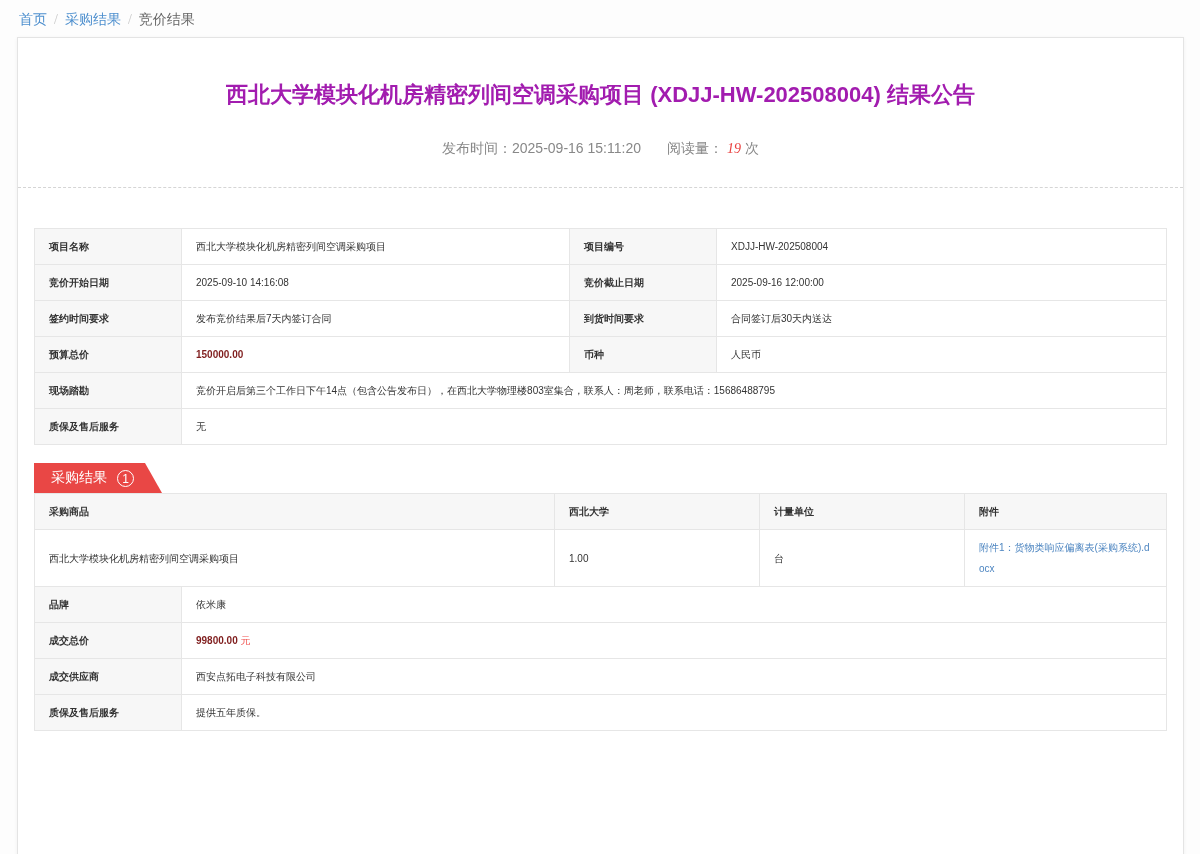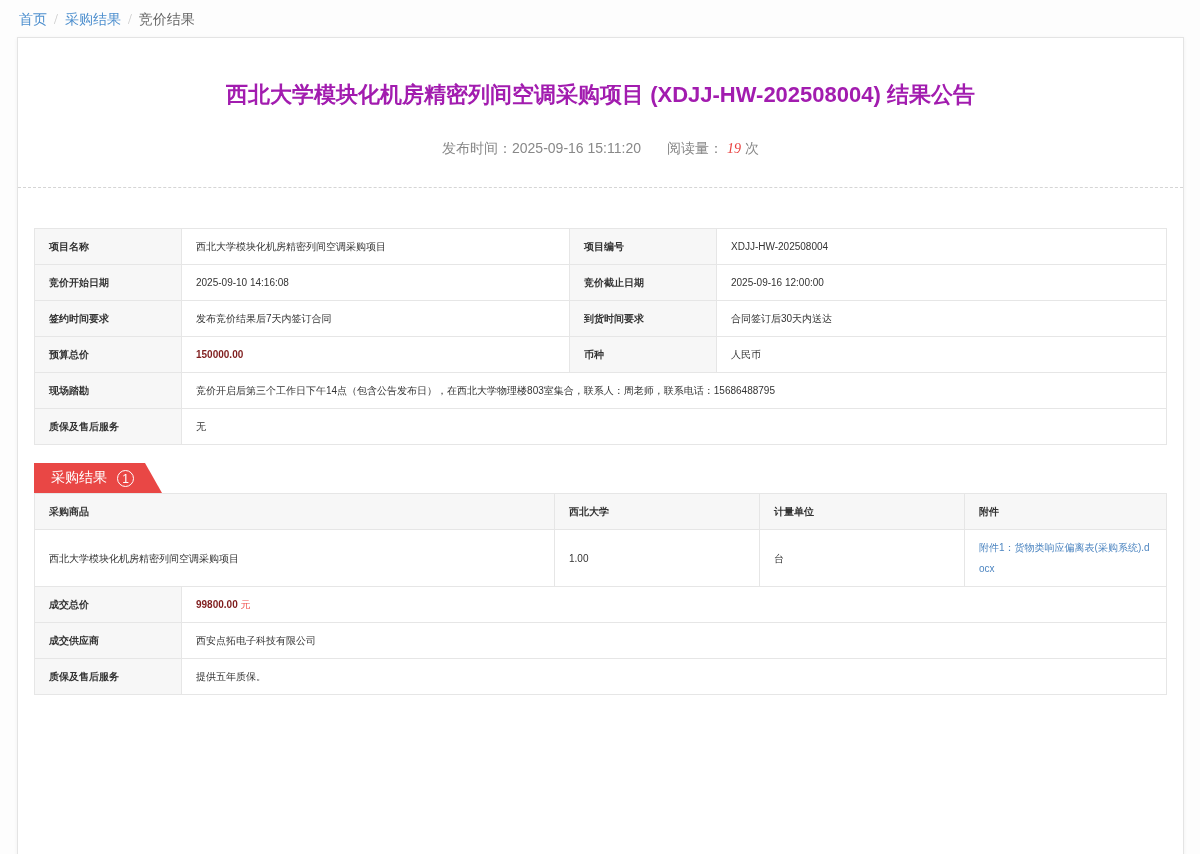--- a/index.html
+++ b/index.html
@@ -189,20 +189,24 @@
       </tbody>
     </table>
 
     <table class="stack-table">
       <colgroup>
           <col style="width:147px">
           <col style="width:985px">
         </colgroup>
       <tbody>
         <tr>
+          <td class="lbl">品牌</td>
+          <td>依米康</td>
+        </tr>
+        <tr>
           <td class="lbl">成交总价</td>
           <td><span class="price">99800.00</span><span class="price-suffix"> 元</span></td>
         </tr>
         <tr>
           <td class="lbl">成交供应商</td>
           <td>西安点拓电子科技有限公司</td>
         </tr>
         <tr>
           <td class="lbl">质保及售后服务</td>
           <td>提供五年质保。</td>

